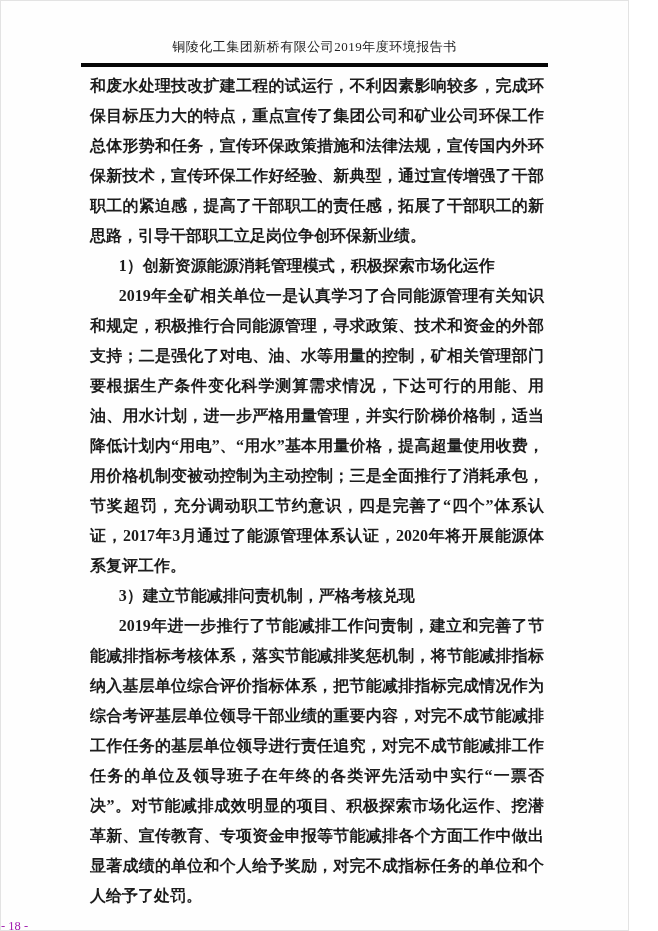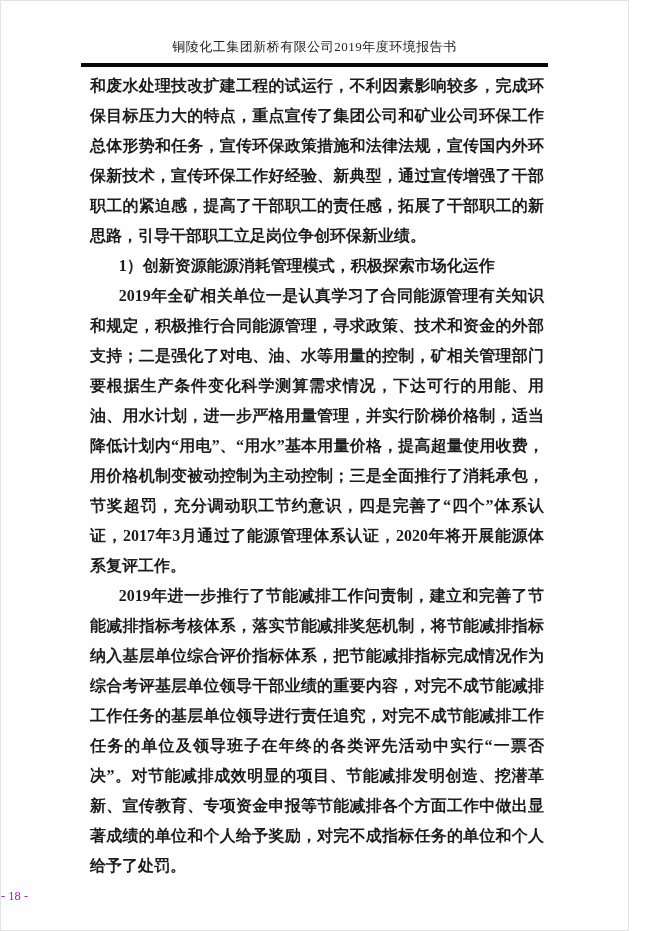--- a/index.html
+++ b/index.html
@@ -63,20 +63,21 @@
 
   <div class="header">
     <div class="header-title">铜陵化工集团新桥有限公司2019年度环境报告书</div>
     <div class="header-rule"></div>
   </div>
 
   <div class="doc-body">
     <p>和废水处理技改扩建工程的试运行，不利因素影响较多，完成环保目标压力大的特点，重点宣传了集团公司和矿业公司环保工作总体形势和任务，宣传环保政策措施和法律法规，宣传国内外环保新技术，宣传环保工作好经验、新典型，通过宣传增强了干部职工的紧迫感，提高了干部职工的责任感，拓展了干部职工的新思路，引导干部职工立足岗位争创环保新业绩。</p>
     <p class="indent">1）创新资源能源消耗管理模式，积极探索市场化运作</p>
     <p class="indent">2019年全矿相关单位一是认真学习了合同能源管理有关知识和规定，积极推行合同能源管理，寻求政策、技术和资金的外部支持；二是强化了对电、油、水等用量的控制，矿相关管理部门要根据生产条件变化科学测算需求情况，下达可行的用能、用油、用水计划，进一步严格用量管理，并实行阶梯价格制，适当降低计划内“用电”、“用水”基本用量价格，提高超量使用收费，用价格机制变被动控制为主动控制；三是全面推行了消耗承包，节奖超罚，充分调动职工节约意识，四是完善了“四个”体系认证，2017年3月通过了能源管理体系认证，2020年将开展能源体系复评工作。</p>
-    <p class="indent">2019年进一步推行了节能减排工作问责制，建立和完善了节能减排指标考核体系，落实节能减排奖惩机制，将节能减排指标纳入基层单位综合评价指标体系，把节能减排指标完成情况作为综合考评基层单位领导干部业绩的重要内容，对完不成节能减排工作任务的基层单位领导进行责任追究，对完不成节能减排工作任务的单位及领导班子在年终的各类评先活动中实行“一票否决”。对节能减排成效明显的项目、节能减排发明创造、挖潜革新、宣传教育、专项资金申报等节能减排各个方面工作中做出显著成绩的单位和个人给予奖励，对完不成指标任务的单位和个人给予了处罚。</p>
+    <p class="indent">3）建立节能减排问责机制，严格考核兑现</p>
+    <p class="indent">2019年进一步推行了节能减排工作问责制，建立和完善了节能减排指标考核体系，落实节能减排奖惩机制，将节能减排指标纳入基层单位综合评价指标体系，把节能减排指标完成情况作为综合考评基层单位领导干部业绩的重要内容，对完不成节能减排工作任务的基层单位领导进行责任追究，对完不成节能减排工作任务的单位及领导班子在年终的各类评先活动中实行“一票否决”。对节能减排成效明显的项目、积极探索市场化运作、挖潜革新、宣传教育、专项资金申报等节能减排各个方面工作中做出显著成绩的单位和个人给予奖励，对完不成指标任务的单位和个人给予了处罚。</p>
   </div>
 
   <div class="page-footer">
     <span>- 18 -</span>
   </div>
 
 </div>
 
 </body></html>

